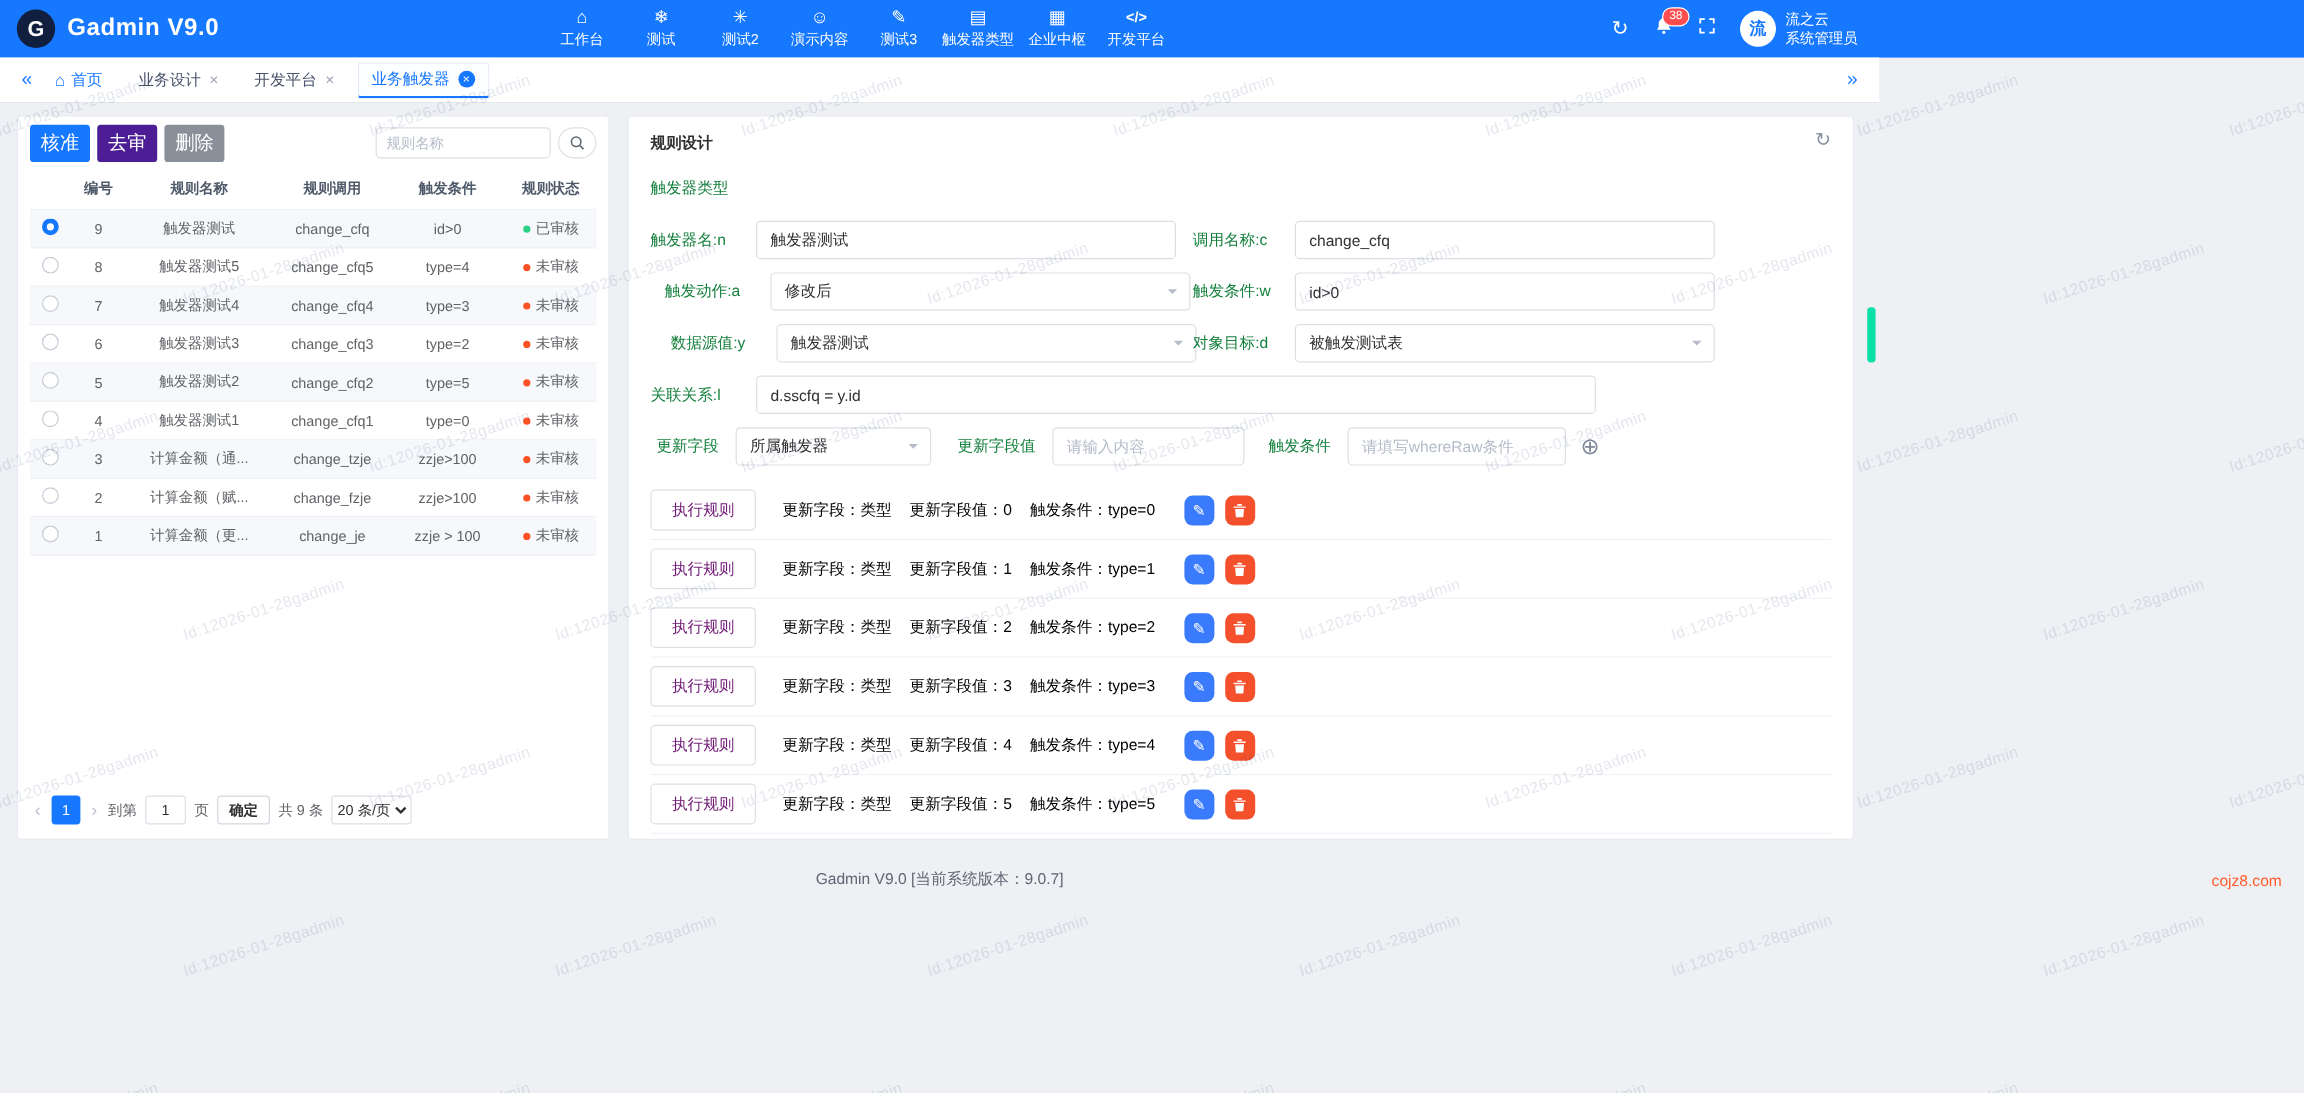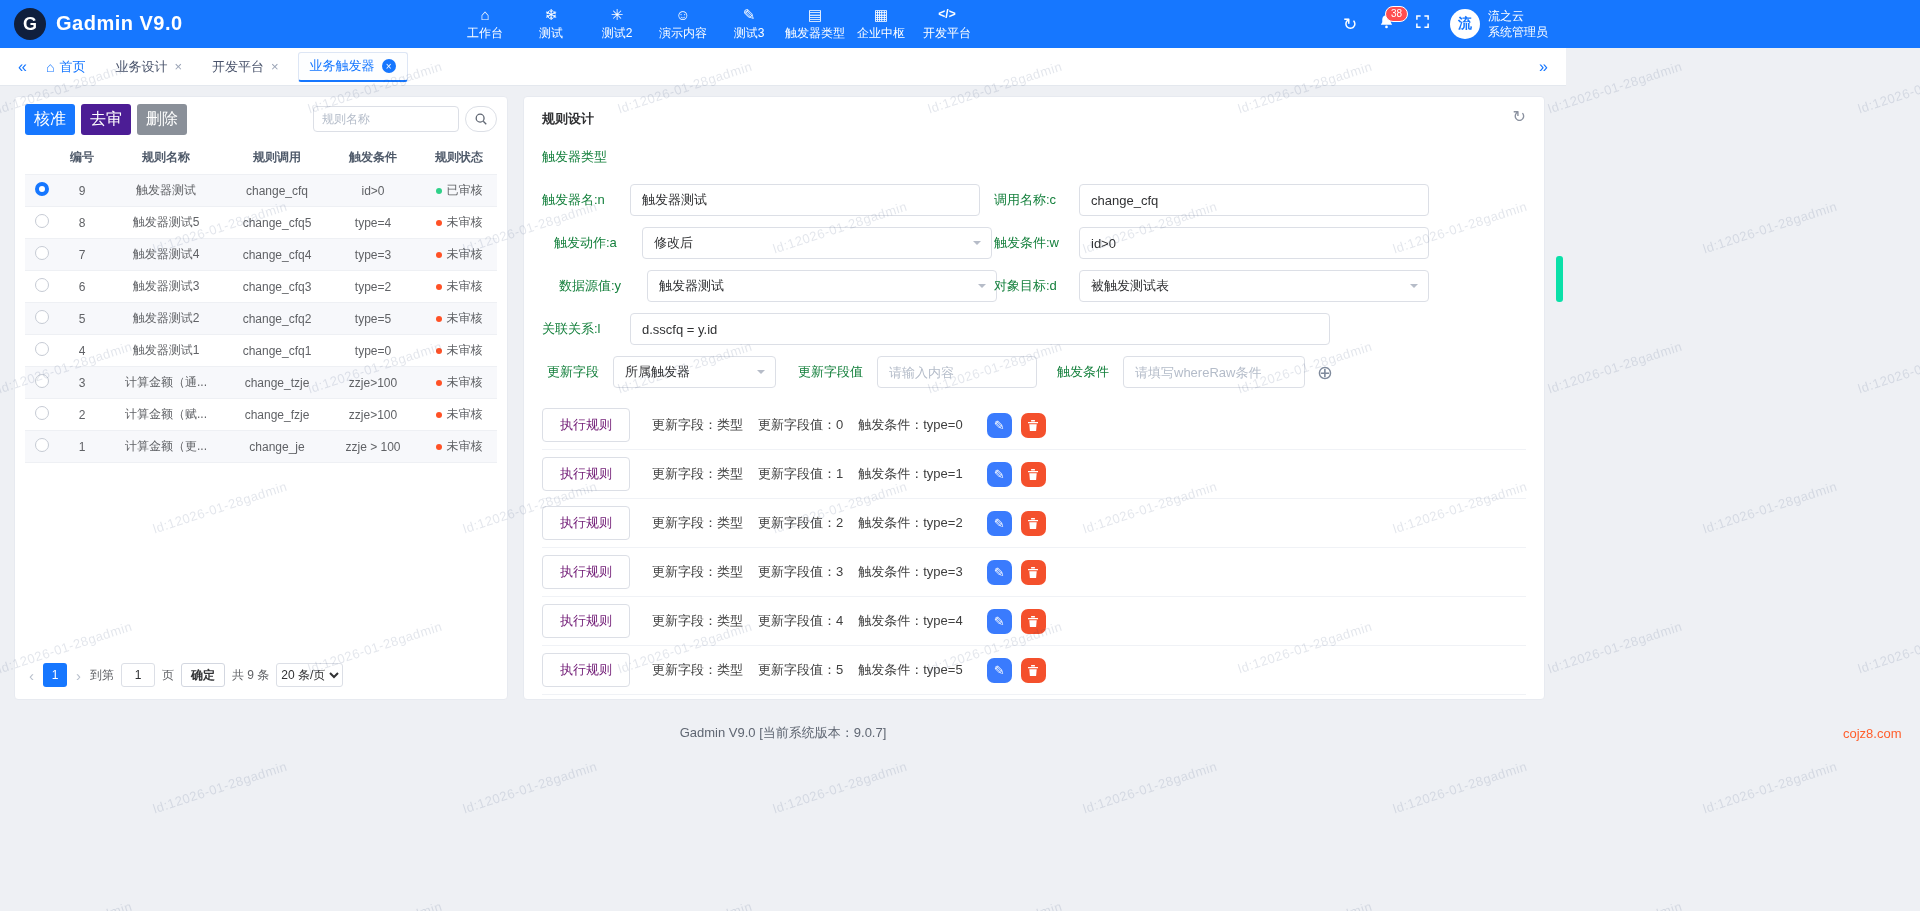--- a/index.html
+++ b/index.html
@@ -96,21 +96,21 @@
   .ctl.select::after { content:""; position:absolute; right:10px; top:50%; margin-top:-2px;
                        border:4px solid transparent; border-top-color:#b6bcc8; }
   .ctl-input { height:32px; border:1px solid #dcdfe6; border-radius:4px; padding:0 11px; font-size:13px;
                color:#303133; font-family:inherit; background:#fff; }
   .ctl-input::placeholder { color:#b4bcc9; }
   .plus { font-size:19px; color:#7f8a9c; margin-left:12px; cursor:pointer; line-height:19px; }
   .rules { position:absolute; left:18px; right:18px; top:304px; }
   .rule-row { height:49px; display:flex; align-items:center; border-bottom:1px solid #f0f2f6; }
   .exec-label { width:88px; height:34px; border:1px solid #dcdfe6; border-radius:4px; background:#fff;
                 display:flex; align-items:center; justify-content:center; font-size:13px; color:#701a75; flex:none; }
-  .rule-text { margin-left:22px; font-size:13px; color:#404040; display:flex; }
+  .rule-text { margin-left:22px; font-size:13px; color:#000000; display:flex; }
   .rule-text span { margin-right:15px; }
   .icon-btn { width:25px; height:25px; border:none; border-radius:7px; display:flex; align-items:center;
               justify-content:center; margin-left:9px; cursor:pointer; color:#fff; font-size:13px; }
   .icon-btn.edit { background:#3a7bfd; }
   .icon-btn.del { background:#f4502c; }
   
   .app-footer { position:absolute; top:638px; left:0; width:1566px; text-align:center; font-size:13px; color:#5f6672; }
   .site-link { position:absolute; top:726px; left:1843px; font-size:13px; color:#ff5e2c; cursor:pointer; z-index:2; }
   .scroll-thumb { position:absolute; left:1556px; top:256px; width:7px; height:46px; border-radius:3px;
                   background:#0ae0a8; z-index:3; cursor:pointer; }

